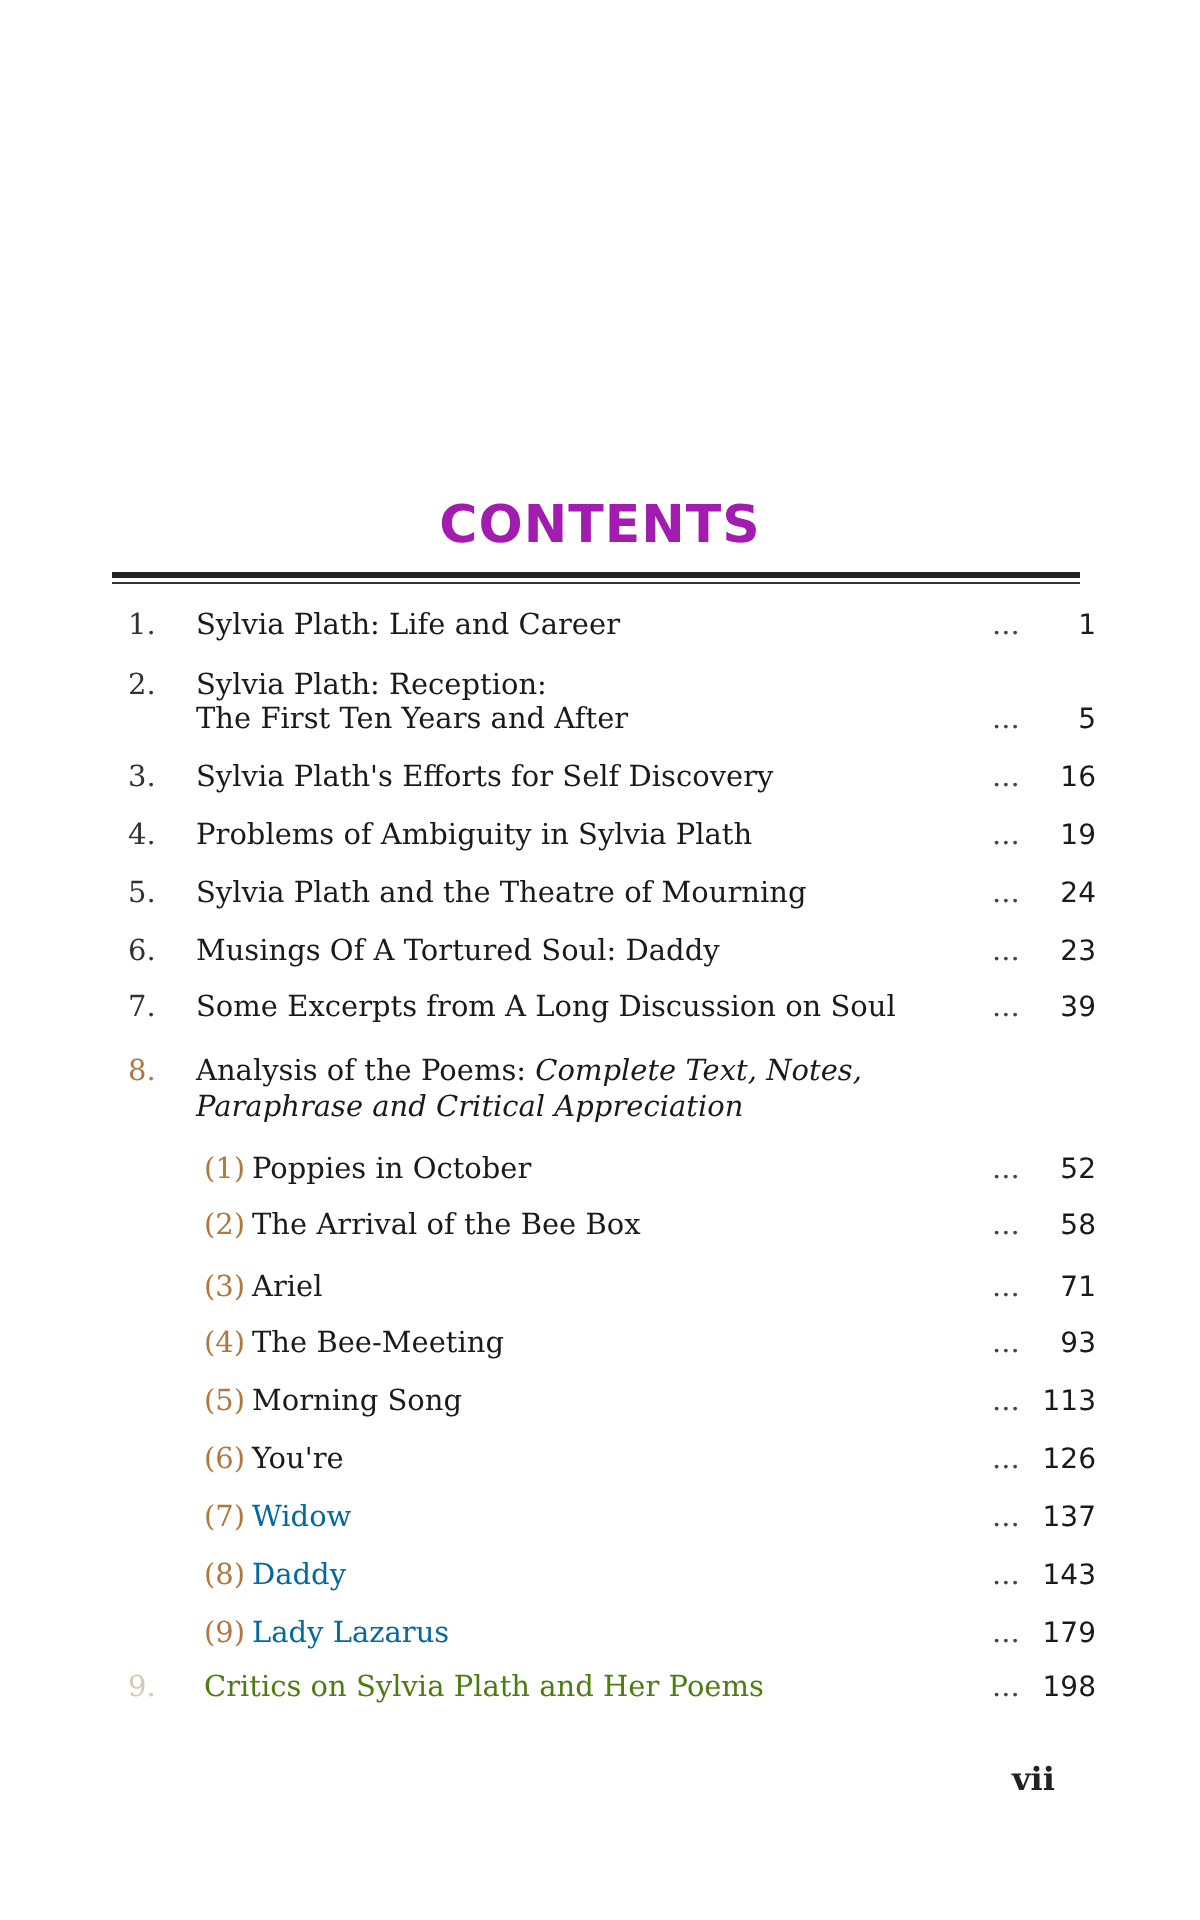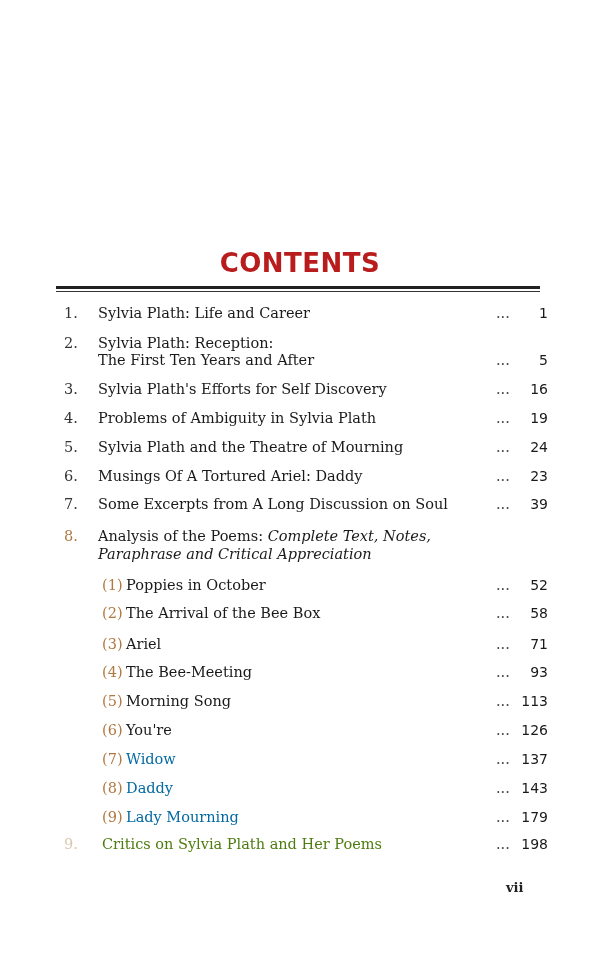--- a/index.html
+++ b/index.html
@@ -2,35 +2,35 @@
 <html><head>
 <meta charset="utf-8">
 <style>
   html, body { margin: 0; padding: 0; }
   body {
     width: 600px; height: 960px; background: #ffffff; position: relative; overflow: hidden;
     font-family: "DejaVu Serif", serif; color: #1a1a1a;
   }
   .title {
     position: absolute; top: 248px; left: 0; width: 600px; text-align: center;
-    font-family: "DejaVu Sans", sans-serif; font-weight: bold; font-size: 26px; letter-spacing: 0.5px; color: #b91c1c;
+    font-family: "DejaVu Sans", sans-serif; font-weight: bold; font-size: 26px; letter-spacing: 0.5px; color: #a21caf;
   }
   .rule-thick { position: absolute; left: 56px; width: 484px; top: 286px; height: 3px; background: #222; }
   .rule-thin { position: absolute; left: 56px; width: 484px; top: 291px; height: 1px; background: #333; }
   .entry { position: absolute; left: 0; width: 600px; font-size: 14.5px; line-height: 20px; }
   .num { position: absolute; left: 64px; color: #333; }
   .text { position: absolute; left: 98px; white-space: nowrap; }
   .sub .text { left: 126px; }
   .sub .num { left: 102px; color: #b07840; }
   .dots { position: absolute; left: 496px; color: #444; }
   .page { position: absolute; right: 52px; text-align: right; font-family: "DejaVu Sans", sans-serif; font-size: 14px; }
   .faded { color: #0369a1; }
   .faded2 { color: #b89070; }
   .ital { font-style: italic; }
-  .folio { position: absolute; left: 506px; top: 880px; font-size: 13px; font-weight: bold; color: #222; }
+  .folio { position: absolute; left: 506px; top: 880px; font-size: 16px; font-weight: bold; color: #222; }
 </style>
 </head>
 <body>
 
 <div class="title">CONTENTS</div>
 <div class="rule-thick"></div>
 <div class="rule-thin"></div>
 
 <div class="entry" style="top:303px">
   <span class="num">1.</span>
@@ -65,21 +65,21 @@
 
 <div class="entry" style="top:437px">
   <span class="num">5.</span>
   <span class="text">Sylvia Plath and the Theatre of Mourning</span>
   <span class="dots">...</span>
   <span class="page">24</span>
 </div>
 
 <div class="entry" style="top:466px">
   <span class="num">6.</span>
-  <span class="text">Musings Of A Tortured Ariel: Daddy</span>
+  <span class="text">Musings Of A Tortured Soul: Daddy</span>
   <span class="dots">...</span>
   <span class="page">23</span>
 </div>
 
 <div class="entry" style="top:494px">
   <span class="num">7.</span>
   <span class="text">Some Excerpts from A Long Discussion on Soul</span>
   <span class="dots">...</span>
   <span class="page">39</span>
 </div>
@@ -135,21 +135,21 @@
   <span class="page">137</span>
 </div>
 <div class="entry sub" style="top:778px">
   <span class="num faded2">(8)</span>
   <span class="text faded">Daddy</span>
   <span class="dots">...</span>
   <span class="page">143</span>
 </div>
 <div class="entry sub" style="top:807px">
   <span class="num faded2">(9)</span>
-  <span class="text faded">Lady Mourning</span>
+  <span class="text faded">Lady Lazarus</span>
   <span class="dots">...</span>
   <span class="page">179</span>
 </div>
 
 <div class="entry" style="top:834px">
   <span class="num" style="color:#d8c8b0">9.</span>
   <span class="text" style="left:102px;color:#4d7c0f">Critics on Sylvia Plath and Her Poems</span>
   <span class="dots">...</span>
   <span class="page">198</span>
 </div>

